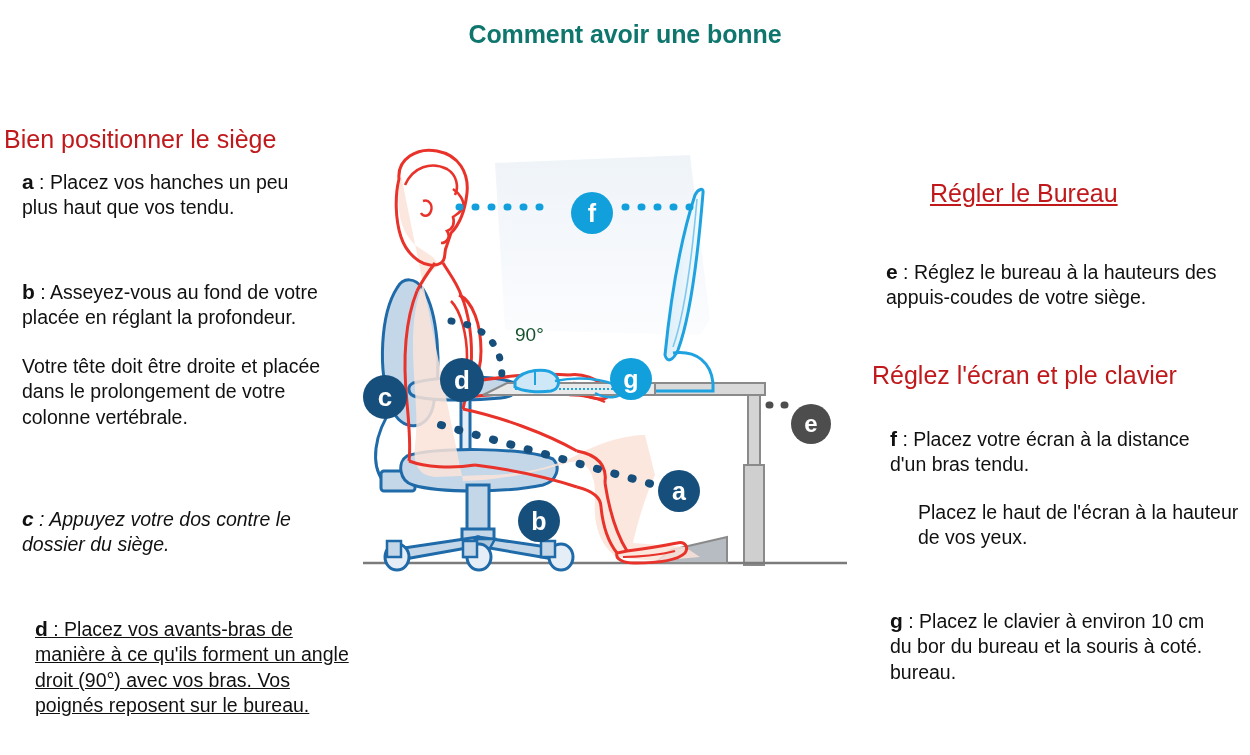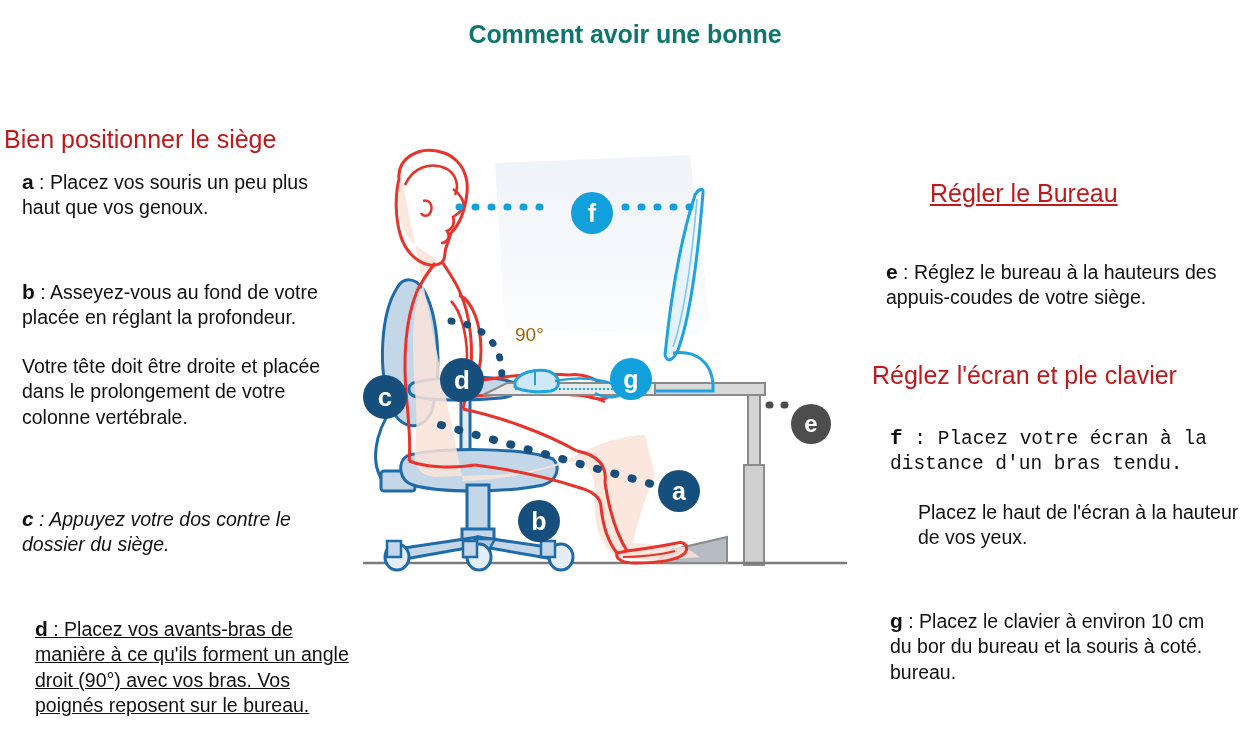--- a/index.html
+++ b/index.html
@@ -53,21 +53,21 @@
 
   
   #p-a { left: 22px; top: 168px;  width: 300px; }
   #p-b { left: 22px; top: 278px;  width: 300px; }
   #p-head { left: 22px; top: 354px; width: 300px; }
   #p-c { left: 22px; top: 505px;  width: 300px; font-style: italic; }
   #p-d { left: 35px; top: 615px;  width: 318px; text-decoration: underline; }
 
   
   #p-e { left: 886px; top: 258px; width: 352px; }
-  #p-f { left: 890px; top: 425px; width: 330px; font-family: Liberation Mono, monospace; }
+  #p-f { left: 890px; top: 425px; width: 330px; }
   #p-f2 { left: 918px; top: 500px; width: 330px; }
   #p-g { left: 890px; top: 607px; width: 340px; }
 
   
   #illus {
     position: absolute;
     left: 355px; top: 145px;
     width: 500px; height: 545px;
   }
   #illus svg { display: block; width: 500px; height: 545px; }
@@ -94,35 +94,35 @@
   #m-d { left: 440px; top: 358px; width: 44px; height: 44px; font-size: 26px; }
   #m-e { left: 791px; top: 404px; width: 40px; height: 40px; font-size: 24px; }
   #m-f { left: 571px; top: 192px; width: 42px; height: 42px; font-size: 25px; }
   #m-g { left: 610px; top: 358px; width: 42px; height: 42px; font-size: 25px; }
 
   
   #angle-label {
     position: absolute;
     left: 515px; top: 324px;
     font-size: 19px;
-    color: #a16207;
+    color: #14532d;
     font-family: "Liberation Sans", sans-serif;
   }
 </style>
 </head>
 <body>
 
 <div id="title">
   <span class="tl">Comment avoir une bonne</span>
 </div>
 
 <div class="col-heading" id="h-siege">Bien positionner le siège</div>
 
 <div class="para" id="p-a">
-  <span class="lead">a</span><span> : </span><span>Placez vos souris un peu plus haut que vos genoux.</span>
+  <span class="lead">a</span><span> : </span><span>Placez vos hanches un peu plus haut que vos tendu.</span>
 </div>
 
 <div class="para" id="p-b">
   <span class="lead">b</span><span> : </span><span>Asseyez-vous au fond de votre placée en réglant la profondeur.</span>
 </div>
 
 <div class="para" id="p-head">
   <span>Votre tête doit être droite et placée dans le prolongement de votre colonne vertébrale.</span>
 </div>
 

